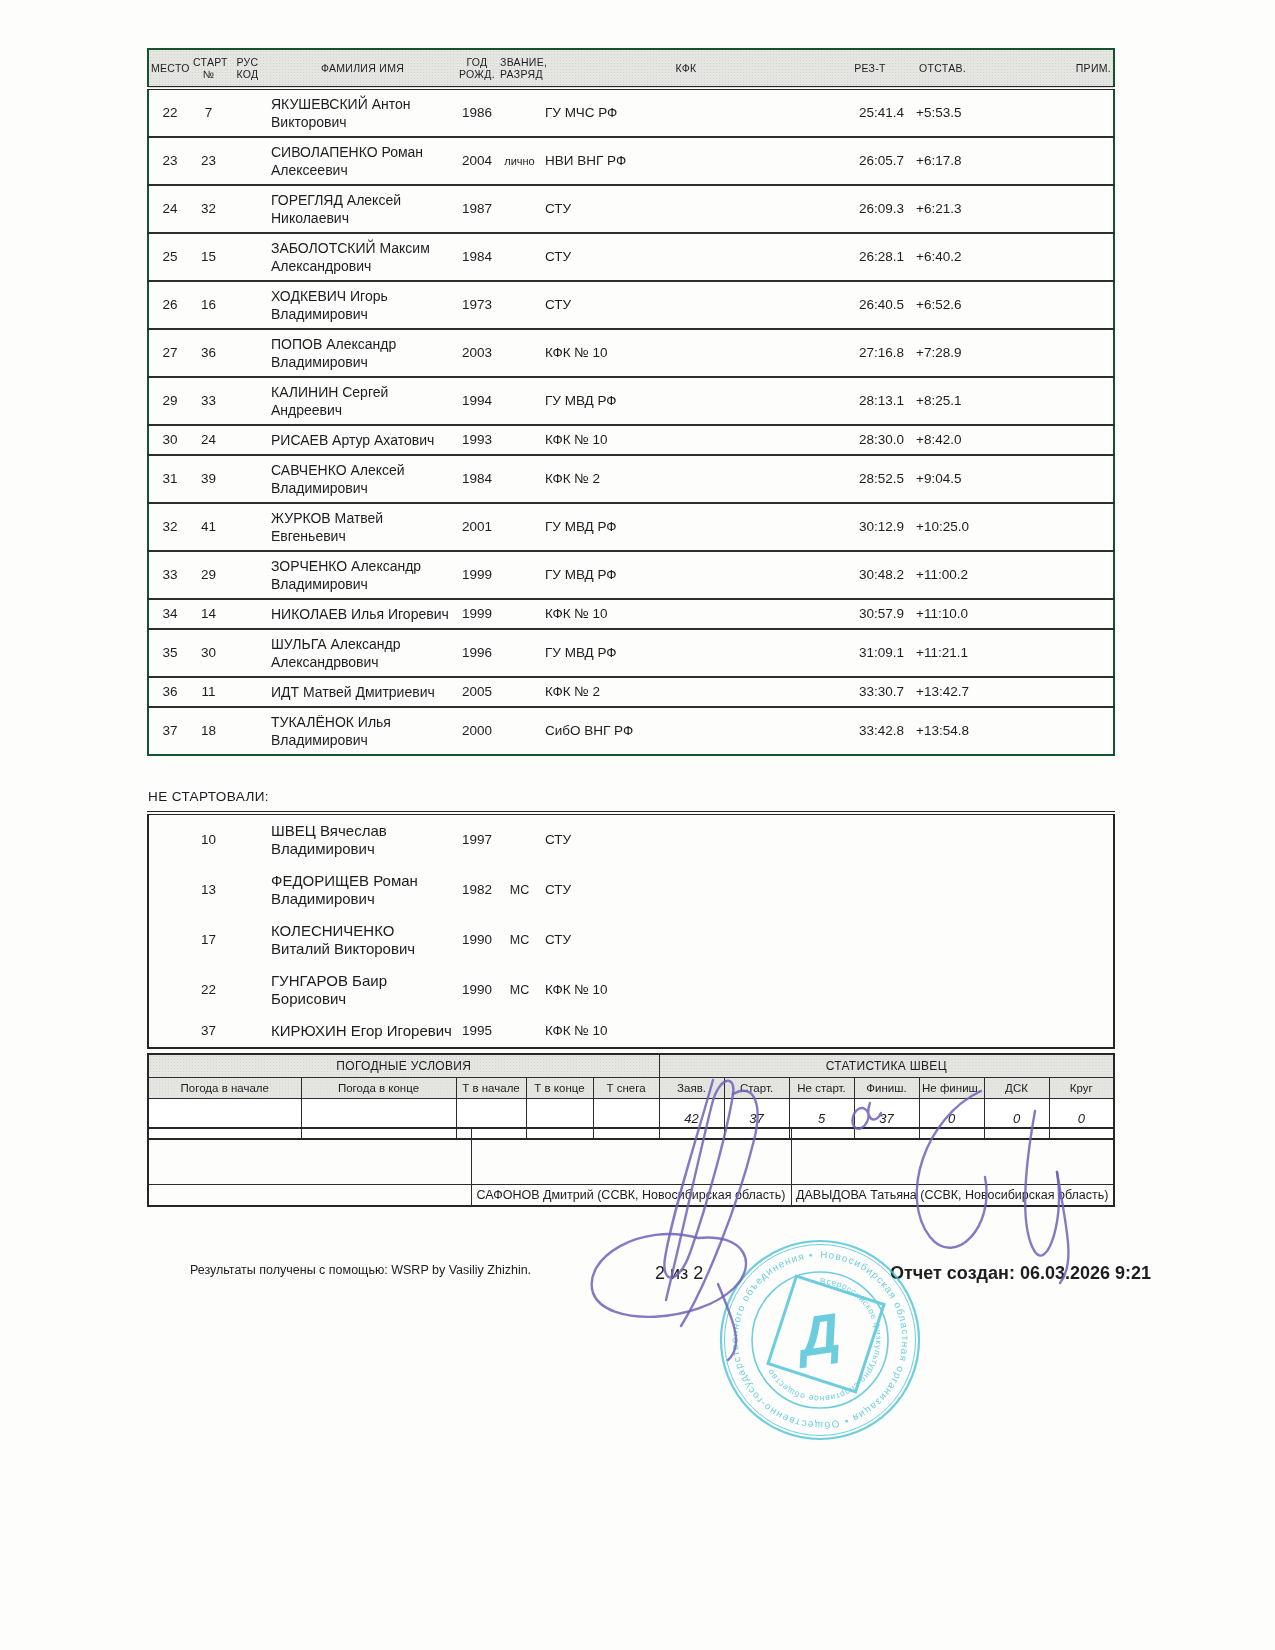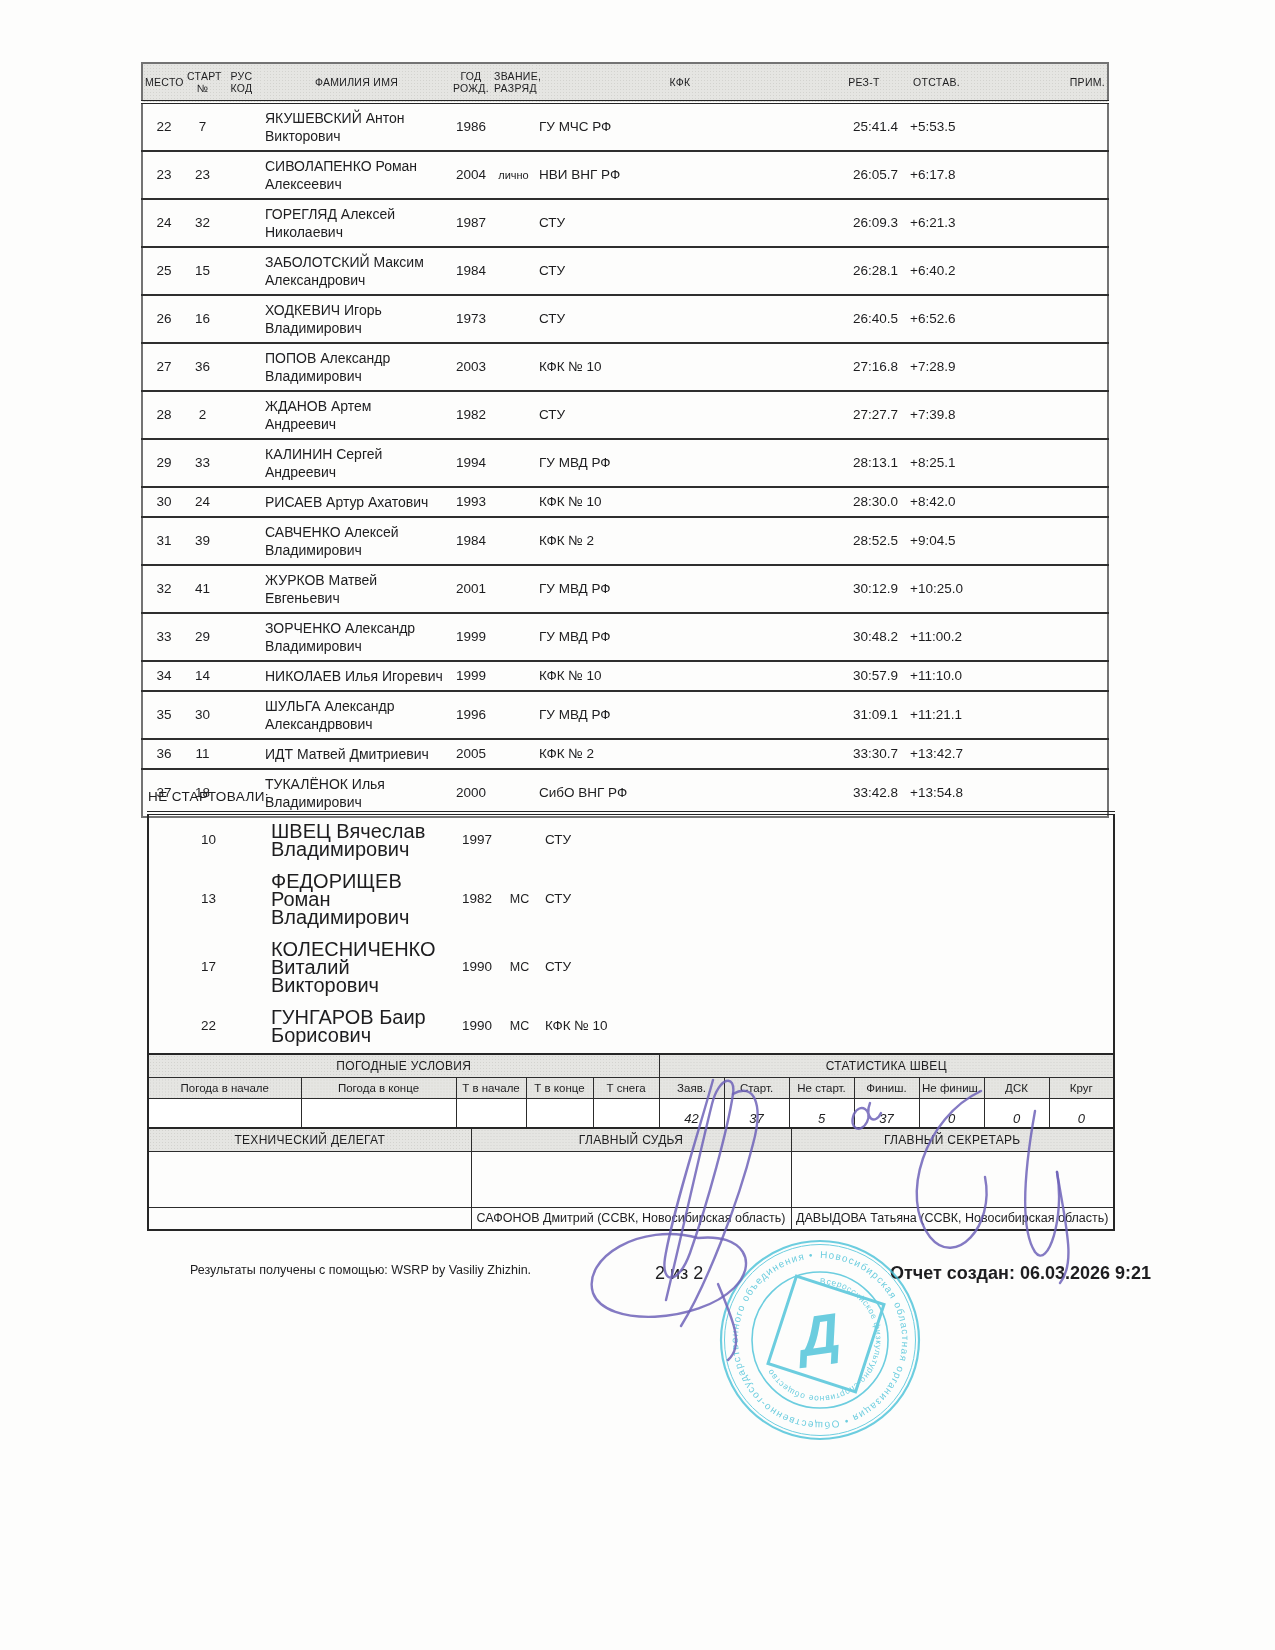--- a/index.html
+++ b/index.html
@@ -6,23 +6,22 @@
   html,body { background:#e9e9e7; }
   .page {
     position:relative; width:1275px; height:1650px; margin:0 auto;
     background:#fdfdfc; overflow:hidden;
     font-family:"Liberation Sans", sans-serif; color:#1d1d1f;
   }
   table { border-collapse:collapse; table-layout:fixed; }
 
   
   .results-table {
-    position:absolute; left:141px; top:48px; width:966px;
-    border:2px solid #737373;
-    margin-top:14px;
+    position:absolute; left:147px; top:48px; width:966px;
+    border:2px solid #14532d;
   }
   .results-table thead th {
     background:#e5e5e2;
     background-image:radial-gradient(#d3d3cf 0.6px, transparent 0.7px);
     background-size:3px 3px;
     font-size:10.5px; font-weight:normal; letter-spacing:.3px;
     padding:6px 2px; white-space:pre-line; line-height:12px;
     border-bottom:4px double #262626; vertical-align:middle;
   }
   .results-table td {
@@ -39,21 +38,21 @@
   th.h-prim { text-align:right; padding-right:12px; }
   th.h-rez, th.h-otst { text-align:center; }
 
   
   .ns-label { position:absolute; left:148px; top:789px; font-size:13.5px; letter-spacing:.4px; }
   .ns-table {
     position:absolute; left:147px; top:811px; width:966px;
     border:2px solid #262626; border-top:4px double #262626;
   }
   .ns-table td { font-size:13.5px; padding:7px 4px; vertical-align:middle; line-height:18px; }
-  .ns-table td.cell-name { font-size:20px; padding-left:2px; }
+  .ns-table td.cell-name { font-size:15px; padding-left:2px; }
   .ns-table td.cell-rank { font-size:12.5px; }
 
   
   .wx-table {
     position:absolute; left:147px; top:1053px; width:966px;
     border:2px solid #262626;
   }
   .wx-table th, .wx-table td { border:1.5px solid #2c2c2c; }
   .wx-table th {
     background:#e5e5e2;
@@ -188,32 +187,20 @@
         <tr>
           <td class="c-center">27</td>
           <td class="c-center">36</td>
           <td class="c-center"></td>
           <td class="c-left cell-name">ПОПОВ Александр Владимирович</td>
           <td class="c-center">2003</td>
           <td class="c-center cell-rank"></td>
           <td class="c-left">КФК № 10</td>
           <td class="c-right cell-result">27:16.8</td>
           <td class="c-left cell-gap">+7:28.9</td>
-          <td class="c-center"></td>
-        </tr>
-        <tr>
-          <td class="c-center">28</td>
-          <td class="c-center">2</td>
-          <td class="c-center"></td>
-          <td class="c-left cell-name">ЖДАНОВ  Артем Андреевич</td>
-          <td class="c-center">1982</td>
-          <td class="c-center cell-rank"></td>
-          <td class="c-left">СТУ</td>
-          <td class="c-right cell-result">27:27.7</td>
-          <td class="c-left cell-gap">+7:39.8</td>
           <td class="c-center"></td>
         </tr>
         <tr>
           <td class="c-center">29</td>
           <td class="c-center">33</td>
           <td class="c-center"></td>
           <td class="c-left cell-name">КАЛИНИН  Сергей Андреевич</td>
           <td class="c-center">1994</td>
           <td class="c-center cell-rank"></td>
           <td class="c-left">ГУ МВД РФ</td>
@@ -450,25 +437,20 @@
   </table>
 
   <table class="off-table">
     <colgroup>
         <col style="width:323px">
         <col style="width:320px">
         <col style="width:323px">
       </colgroup>
     <tbody>
       <tr>
-        <th>ТЕХНИЧЕСКИЙ ДЕЛЕГАТ</th>
-        <th>ГЛАВНЫЙ СУДЬЯ</th>
-        <th>ГЛАВНЫЙ СЕКРЕТАРЬ</th>
-      </tr>
-      <tr>
         <td class="off-space"></td>
         <td class="off-space"></td>
         <td class="off-space"></td>
       </tr>
       <tr>
         <td class="off-name"></td>
         <td class="off-name">САФОНОВ Дмитрий (ССВК, Новосибирская область)</td>
         <td class="off-name">ДАВЫДОВА Татьяна (ССВК, Новосибирская область)</td>
       </tr>
     </tbody>

